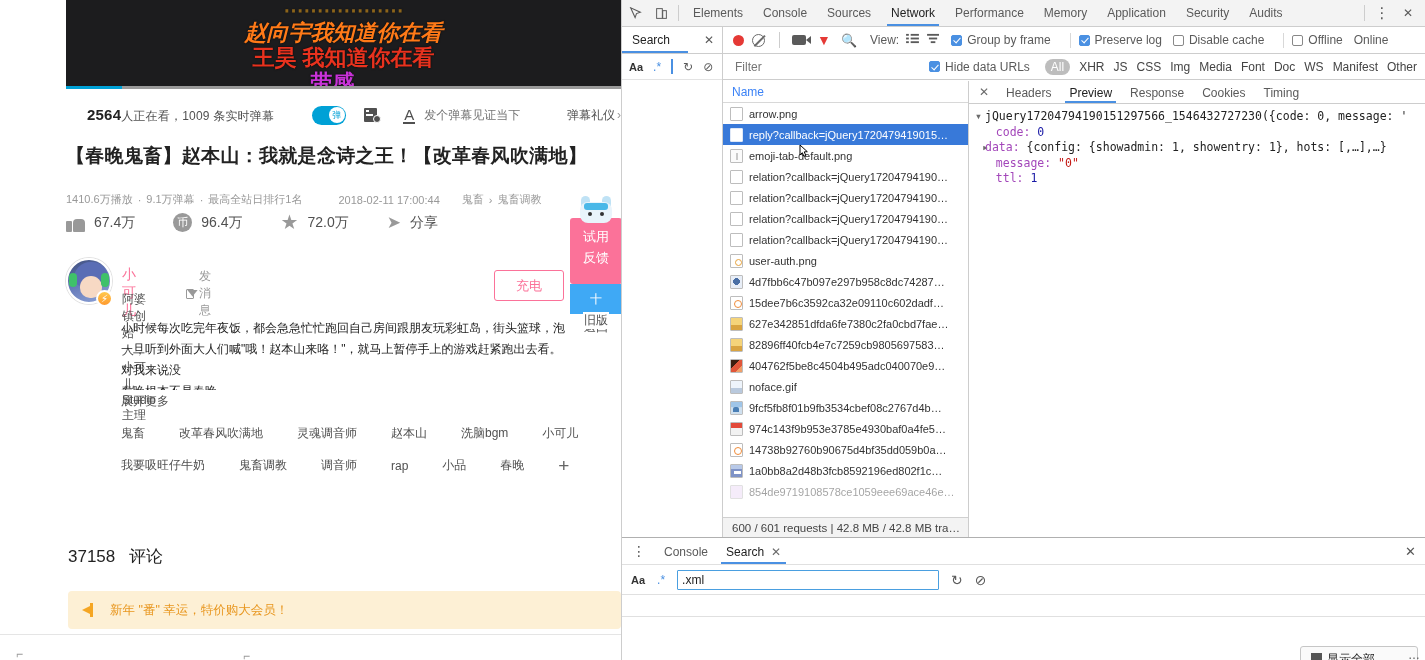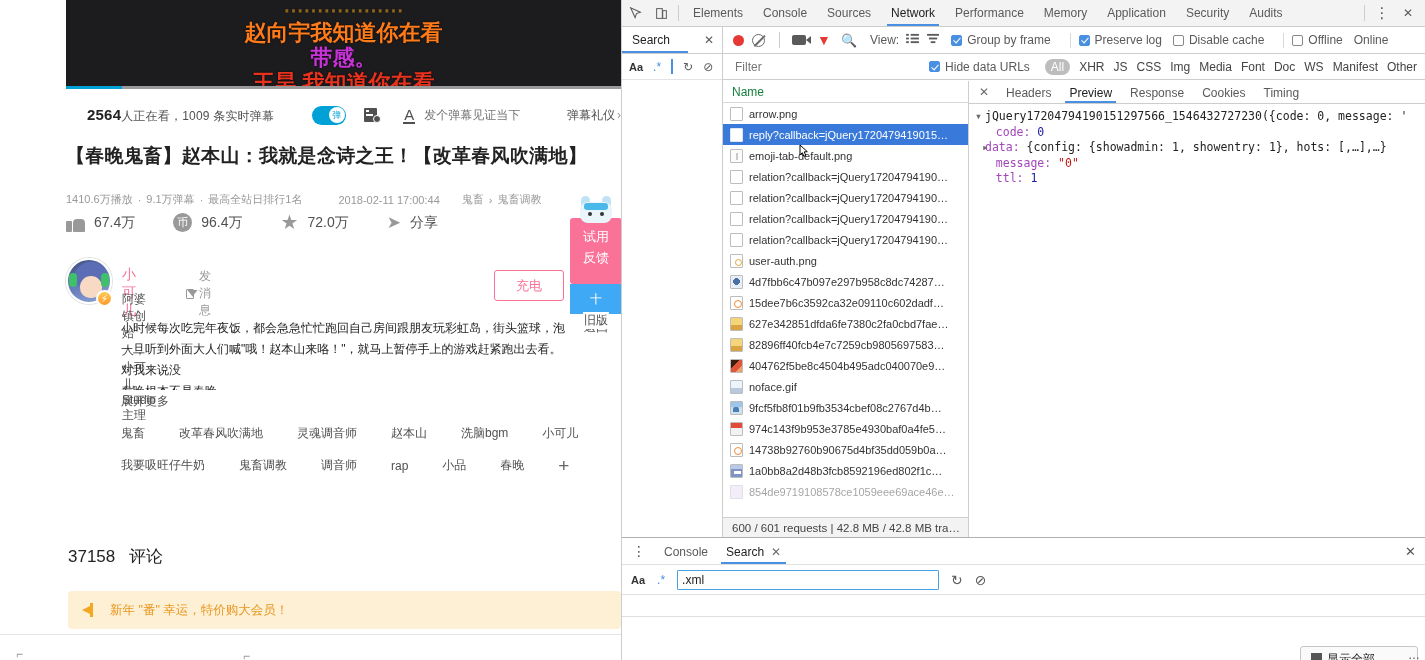--- a/index.html
+++ b/index.html
@@ -331,21 +331,21 @@
     background:#bdbdbd; color:#fff; border-radius: 8px; padding: 1px 6px; margin-left: 4px;
   }
 
   .net-split { position:absolute; left:0; top:54px; right:0; bottom:0; display:flex; }
   .req-list {
     width: 246px; border-right: 1px solid #cdcdcd; position: relative;
     display:flex; flex-direction: column;
   }
   .rl-head {
     height: 22px; line-height: 22px; padding-left: 9px;
-    border-bottom: 1px solid #d8d8d8; background:#fff; color:#15803d; font-size: 12px;
+    border-bottom: 1px solid #d8d8d8; background:#fff; color:#3b82f6; font-size: 12px;
   }
   .rl-rows { flex: 1; overflow: hidden; }
   .rrow {
     height: 21px; display:flex; align-items:center; padding-left: 7px;
     font-size: 11px; color: #333; white-space: nowrap; overflow: hidden;
   }
   .rrow.sel { background:#3879d9; color:#fff; }
   .rico {
     width: 13px; height: 14px; margin-right: 6px; flex:none;
     border: 1px solid #bdbdbd; background:#fff; border-radius: 1px;
@@ -444,23 +444,23 @@
 <body>
 
 <div id="root">
 
   <div id="bili">
     <div id="bili-inner">
 
       <div class="player">
         <div class="danmaku-layer">
           <div class="dm partial" style="color:#e8a018;">⋯⋯⋯⋯⋯⋯</div>
-          <div class="dm" style="color:#ff7a18;">赵向宇我知道你在看</div>
+          <div class="dm" style="color:#ff7a18;font-style:italic;">赵向宇我知道你在看</div>
+          <div class="dm" style="color:#e8321e;">王昊 我知道你在看</div>
           <div class="dm" style="color:#c832d8;">带感。</div>
-          <div class="dm" style="color:#e8321e;">王昊 我知道你在看</div>
         </div>
         <div class="player-progress">
             <i></i>
           </div>
       </div>
 
       <div class="dm-bar">
         <span class="dm-count"><b>2564</b><span>人正在看，</span><span>1009 条实时弹幕</span></span>
         <span class="dm-switch"></span>
         <span class="dm-setting">

